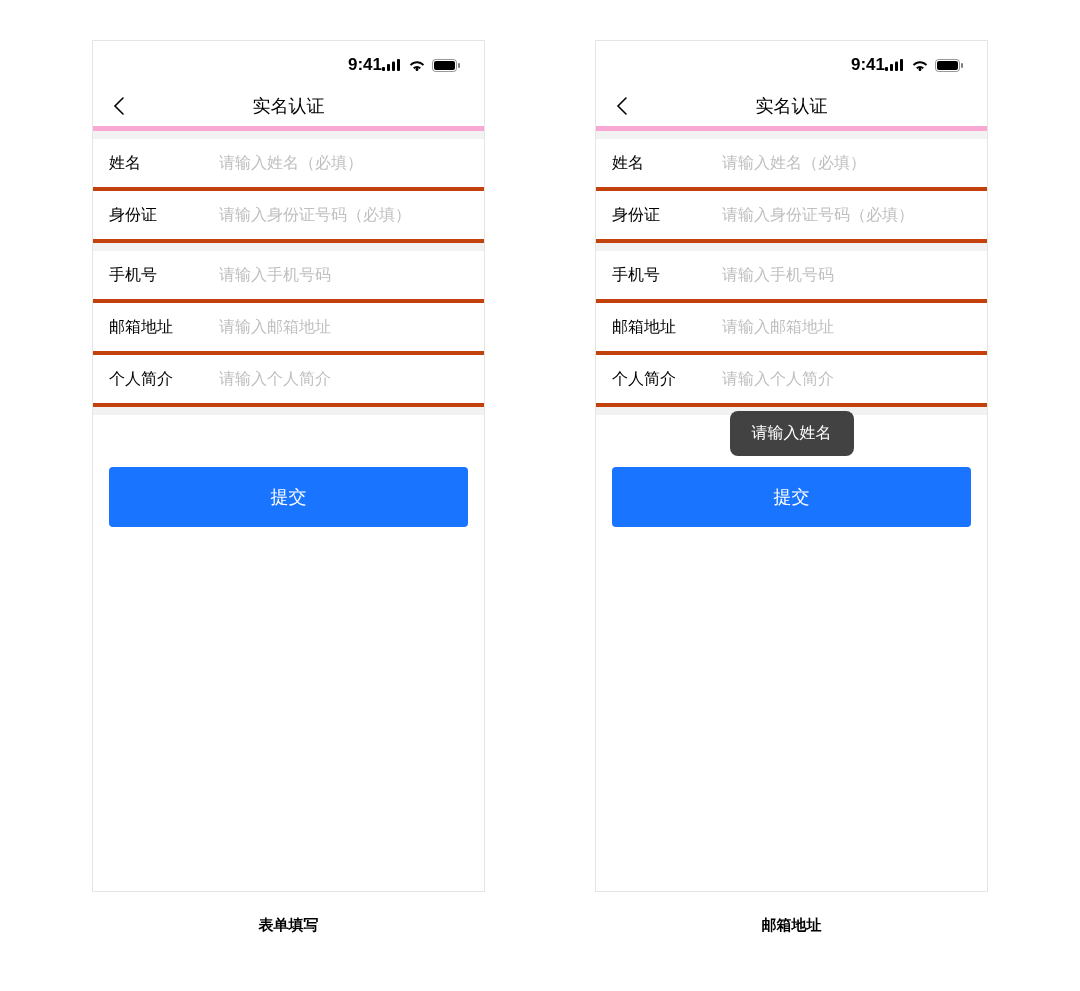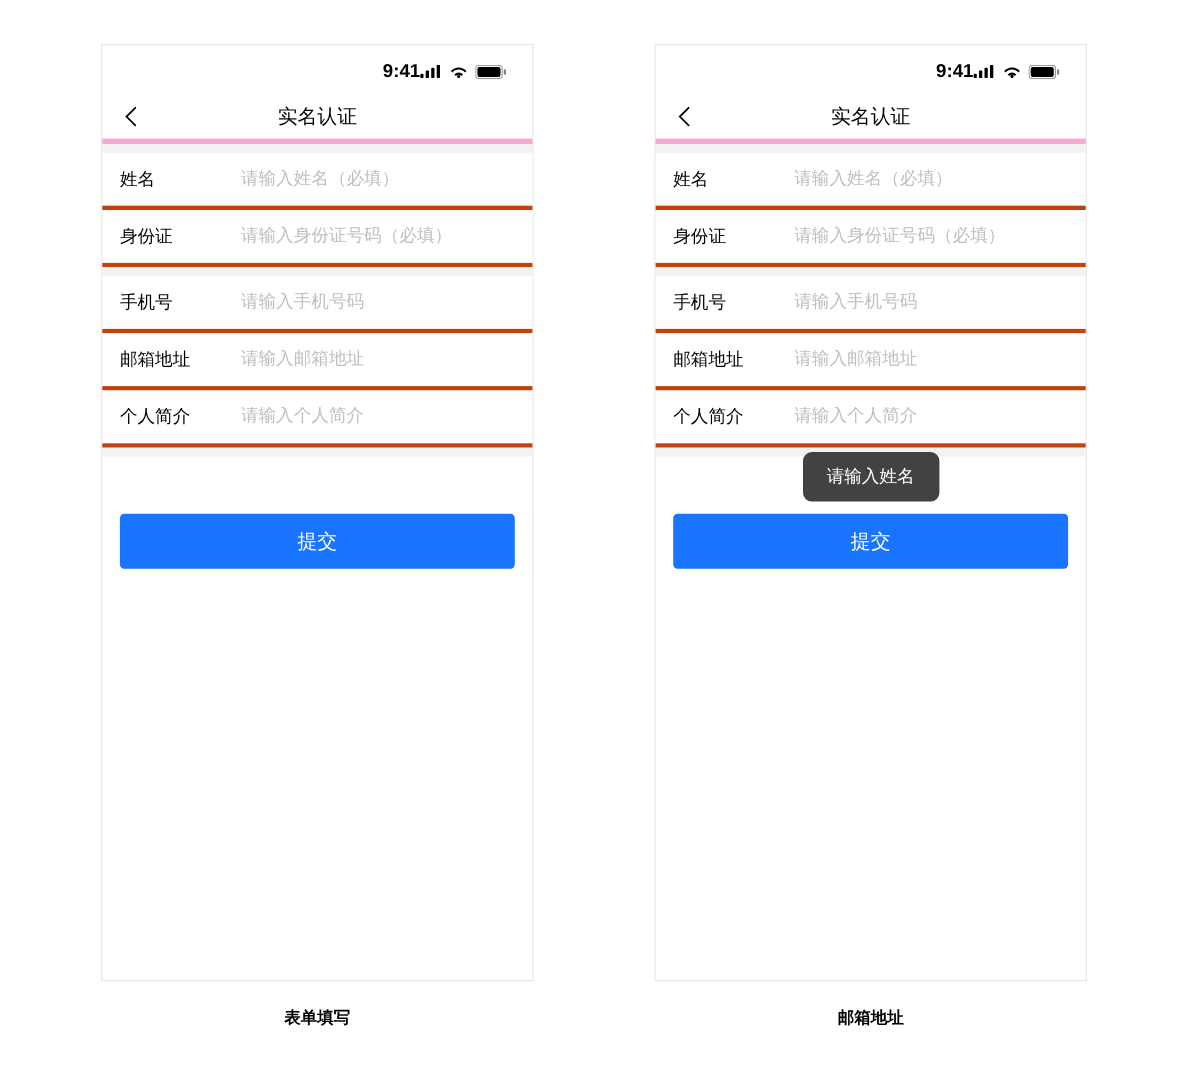--- a/index.html
+++ b/index.html
@@ -86,21 +86,21 @@
       font-size: 16px;
       color: #000;
       background: transparent;
     }
     .form-input::placeholder { color: #bfbfbf; }
     .submit-area {
       padding: 52px 16px 0 16px;
     }
     .submit-btn {
       width: 100%;
-      height: 50px;
+      height: 60px;
       background: #1975ff;
       color: #fff;
       border: none;
       border-radius: 4px;
       font-size: 18px;
       cursor: pointer;
     }
     .caption {
       margin-top: 24px;
       font-size: 15px;

